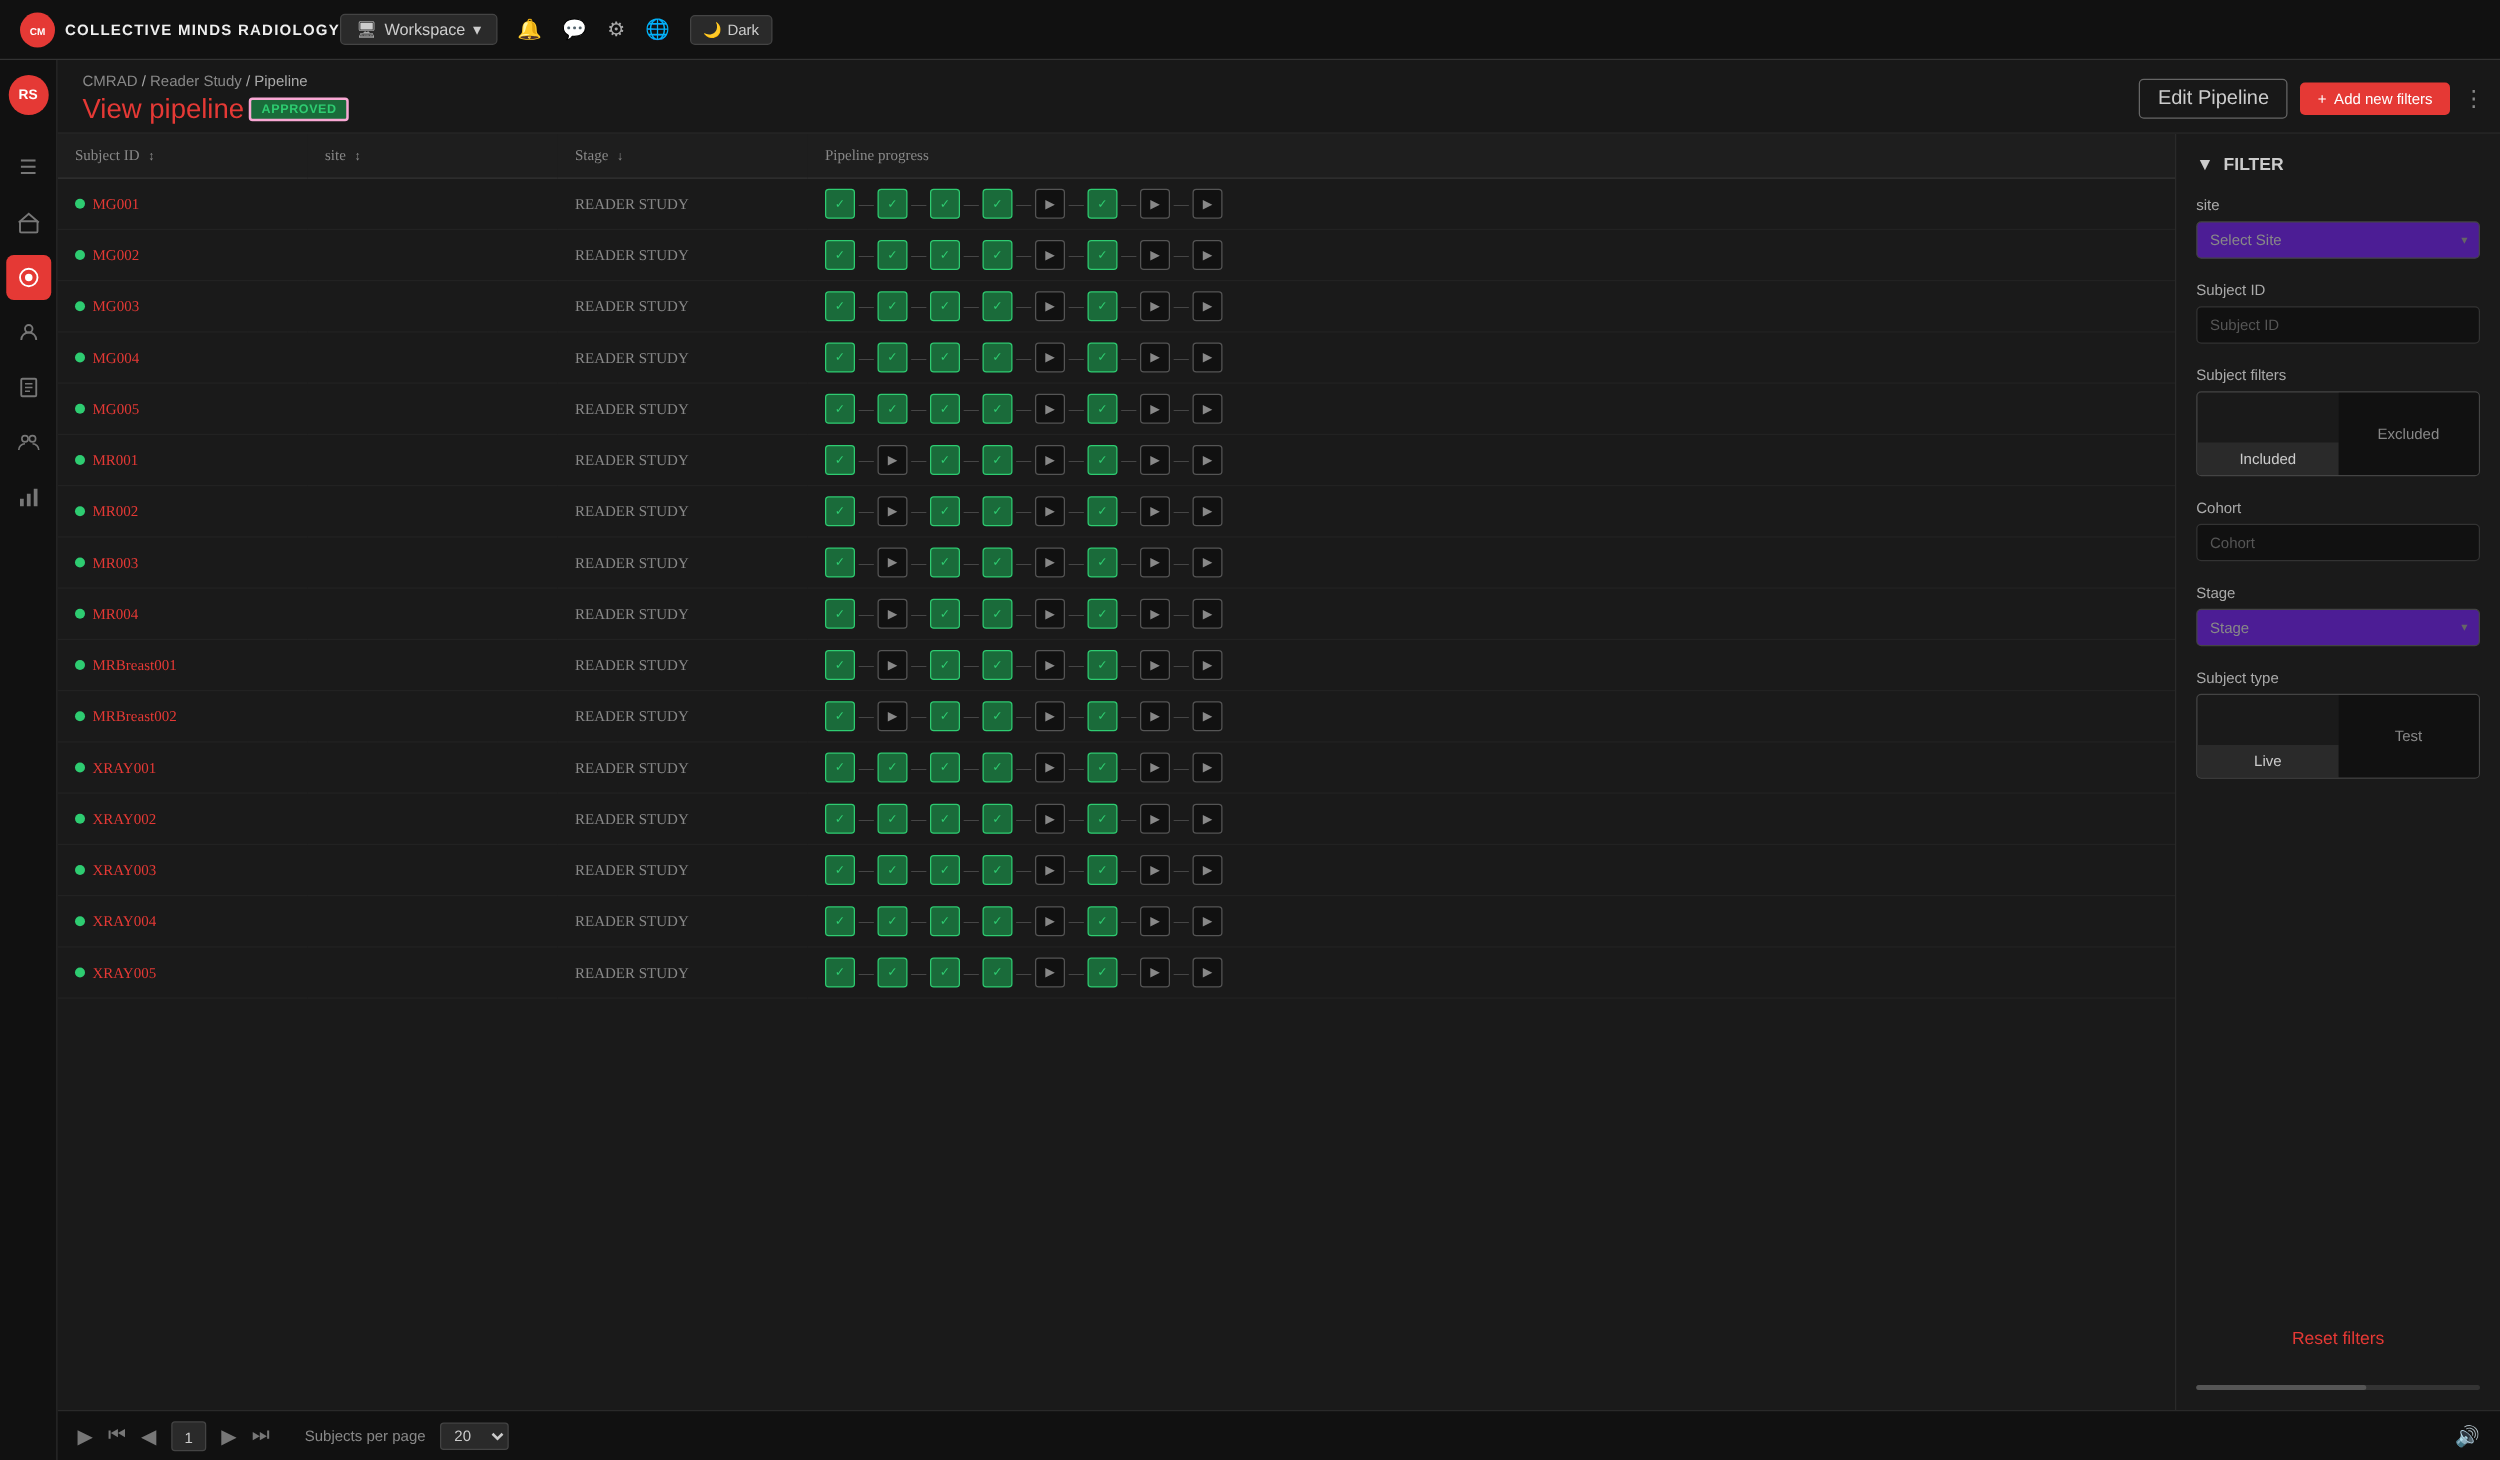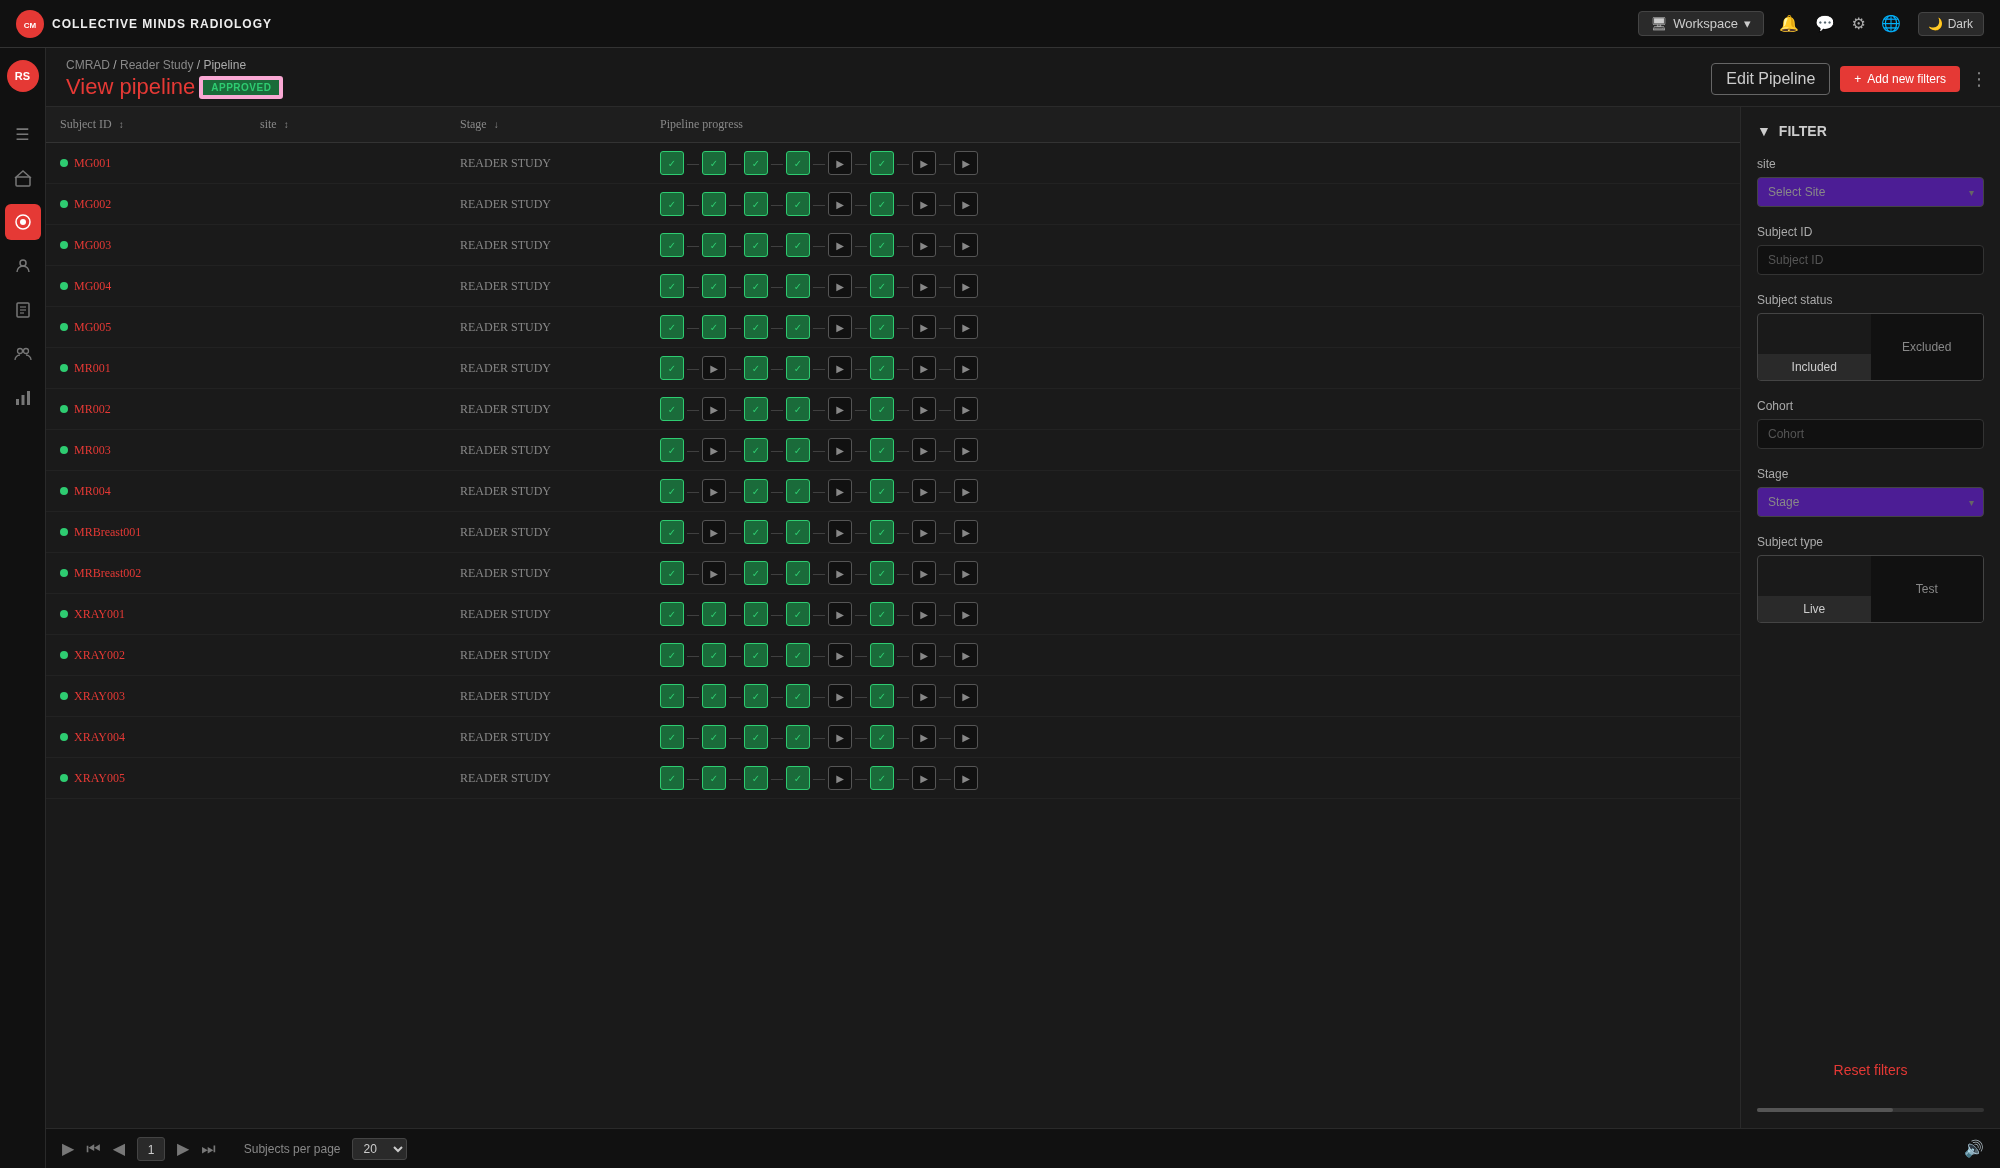--- a/index.html
+++ b/index.html
@@ -4,21 +4,20 @@
   <style>
     * { box-sizing: border-box; margin: 0; padding: 0; }
     body { background: #1a1a1a; color: #ccc; font-family: 'Segoe UI', Arial, sans-serif; font-size: 13px; overflow: hidden; width: 2000px; height: 1168px; }
 
     
     .top-nav {
       background: #111;
       height: 48px;
       display: flex;
       align-items: center;
-      justify-content: space-between;
       padding: 0 16px;
       border-bottom: 1px solid #333;
     }
     .top-nav-left { display: flex; align-items: center; gap: 8px; }
     .logo-icon { width: 28px; height: 28px; background: #e53935; border-radius: 50%; display: flex; align-items: center; justify-content: center; color: white; font-size: 10px; font-weight: bold; }
     .brand-name { color: #eee; font-size: 12px; font-weight: 600; letter-spacing: 1px; text-transform: uppercase; }
     .top-nav-right { display: flex; align-items: center; gap: 16px; }
     .workspace-btn {
       background: #2a2a2a;
       border: 1px solid #444;
@@ -96,21 +95,21 @@
       border-bottom: 1px solid #2a2a2a;
       flex-shrink: 0;
     }
     .breadcrumb { color: #888; font-size: 12px; }
     .breadcrumb span { color: #aaa; }
     .breadcrumb a { color: #888; text-decoration: none; }
     .page-title-row { display: flex; align-items: center; gap: 4px; margin-top: 2px; }
     .page-title { color: #e53935; font-size: 22px; font-weight: 300; }
     .badge-approved {
       background: #1a6b3a;
-      border: 4px solid #f9a8d4;
+      border: 2px solid #f9a8d4;
       color: #2ecc71;
       font-size: 10px;
       padding: 2px 8px;
       border-radius: 3px;
       font-weight: 600;
       letter-spacing: 0.5px;
     }
     .breadcrumb-actions { display: flex; align-items: center; gap: 10px; }
     .btn-edit-pipeline {
       background: transparent;
@@ -951,21 +950,21 @@
           <span class="filter-select-arrow">▾</span>
         </div>
       </div>
 
       <div>
         <div class="filter-section-label">Subject ID</div>
         <input class="filter-input" type="text" placeholder="Subject ID" style="">
       </div>
 
       <div>
-        <div class="filter-section-label">Subject status</div>
+        <div class="filter-section-label">Subject filters</div>
         <div class="toggle-group">
           <button class="toggle-btn active">Included</button>
           <button class="toggle-btn">Excluded</button>
         </div>
       </div>
 
       <div>
         <div class="filter-section-label">Cohort</div>
         <input class="filter-input" type="text" placeholder="Cohort" style="">
       </div>

